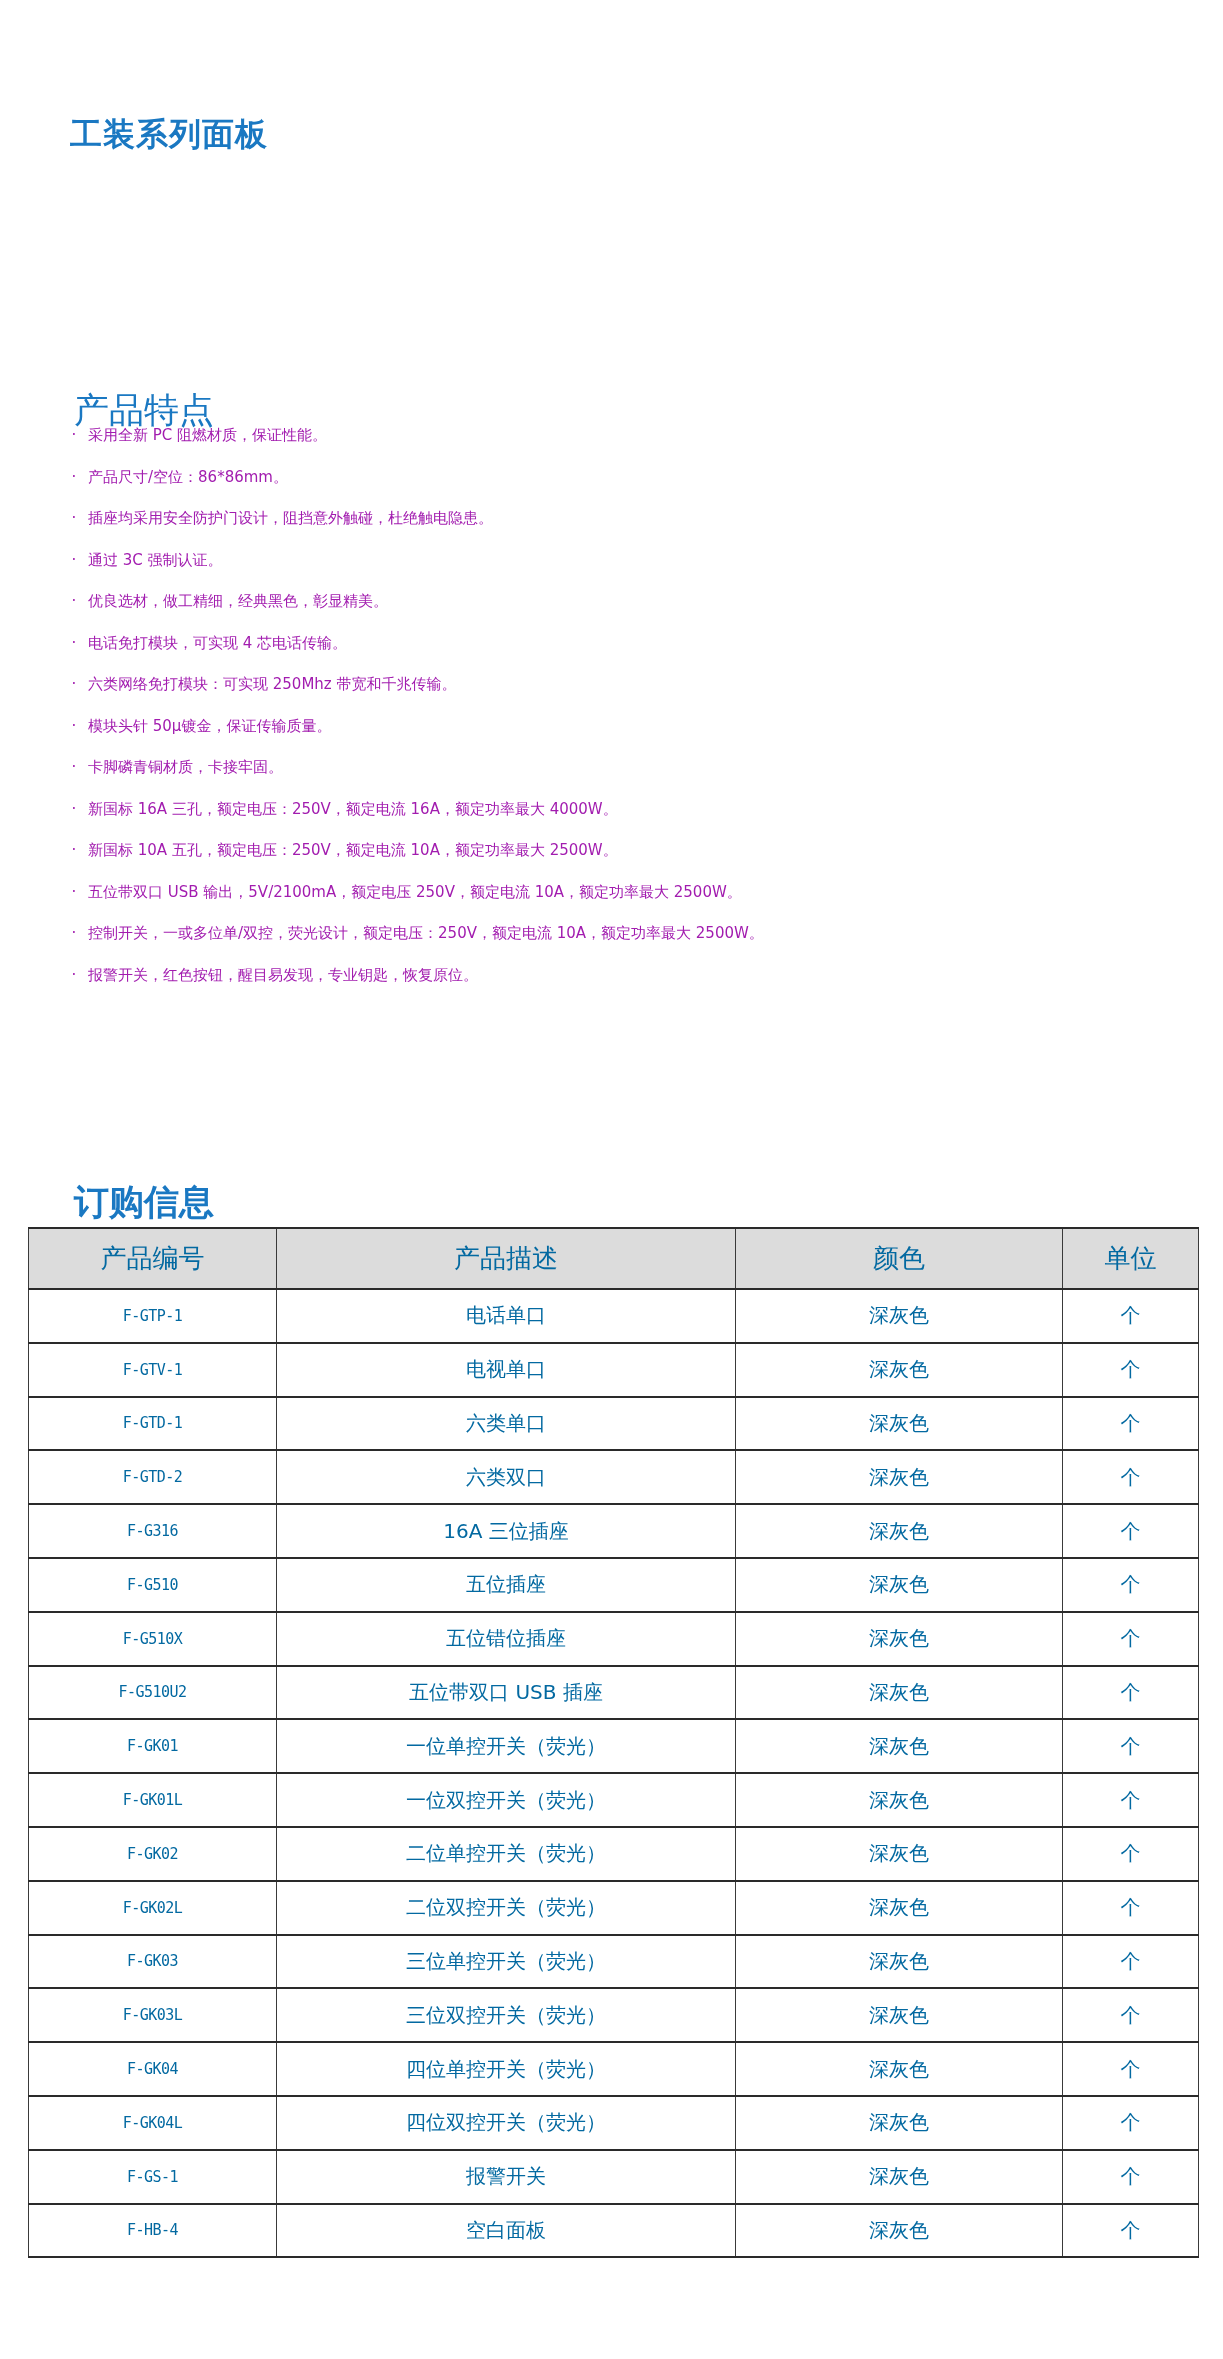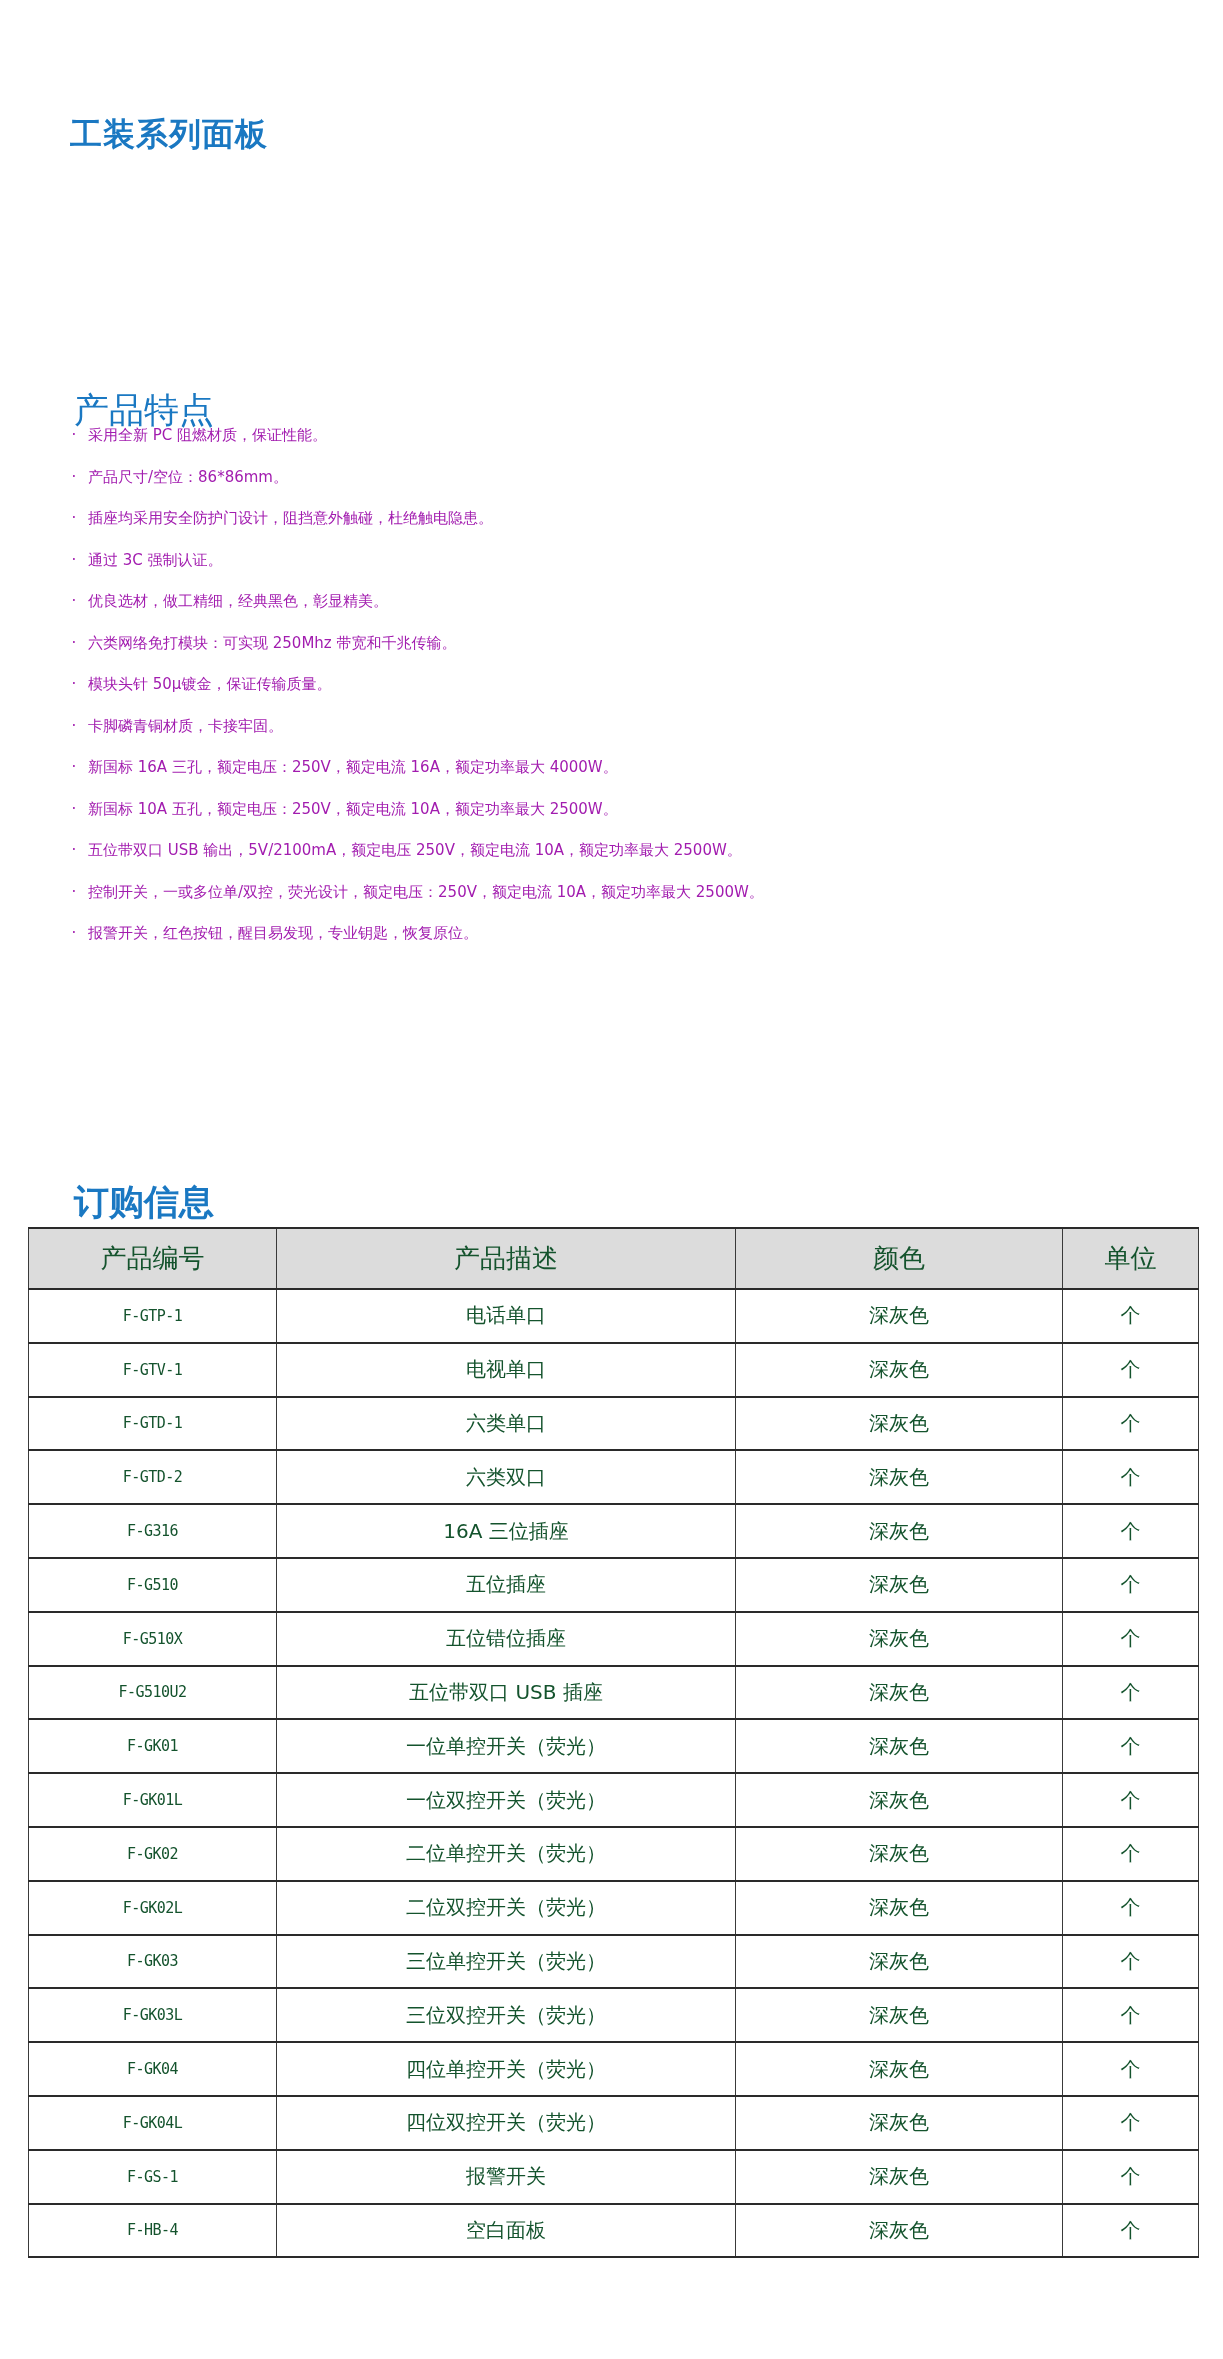--- a/index.html
+++ b/index.html
@@ -61,21 +61,21 @@
   }
 
   .order-table {
     position: absolute;
     left: 28px;
     top: 1227px;
     width: 1170px;
     border-collapse: collapse;
     table-layout: fixed;
     font-size: 20px;
-    color: #14532d;
+    color: #0369a1;
   }
   .order-table col.c1 { width: 248px; }
   .order-table col.c2 { width: 459px; }
   .order-table col.c3 { width: 327px; }
   .order-table col.c4 { width: 136px; }
   .order-table th {
     background: #dcdcdc;
     height: 59px;
     font-weight: normal;
     font-size: 26px;
@@ -106,20 +106,21 @@
 <h1 class="page-title">工装系列面板</h1>
 
 <h2 class="section-heading" id="features-heading">产品特点</h2>
 
 <ul class="features" id="features-list">
     <li><span class="bullet">·</span><span>采用全新 PC 阻燃材质，保证性能。</span></li>
     <li><span class="bullet">·</span><span>产品尺寸/空位：86*86mm。</span></li>
     <li><span class="bullet">·</span><span>插座均采用安全防护门设计，阻挡意外触碰，杜绝触电隐患。</span></li>
     <li><span class="bullet">·</span><span>通过 3C 强制认证。</span></li>
     <li><span class="bullet">·</span><span>优良选材，做工精细，经典黑色，彰显精美。</span></li>
+    <li><span class="bullet">·</span><span>电话免打模块，可实现 4 芯电话传输。</span></li>
     <li><span class="bullet">·</span><span>六类网络免打模块：可实现 250Mhz 带宽和千兆传输。</span></li>
     <li><span class="bullet">·</span><span>模块头针 50μ镀金，保证传输质量。</span></li>
     <li><span class="bullet">·</span><span>卡脚磷青铜材质，卡接牢固。</span></li>
     <li><span class="bullet">·</span><span>新国标 16A 三孔，额定电压：250V，额定电流 16A，额定功率最大 4000W。</span></li>
     <li><span class="bullet">·</span><span>新国标 10A 五孔，额定电压：250V，额定电流 10A，额定功率最大 2500W。</span></li>
     <li><span class="bullet">·</span><span>五位带双口 USB 输出，5V/2100mA，额定电压 250V，额定电流 10A，额定功率最大 2500W。</span></li>
     <li><span class="bullet">·</span><span>控制开关，一或多位单/双控，荧光设计，额定电压：250V，额定电流 10A，额定功率最大 2500W。</span></li>
     <li><span class="bullet">·</span><span>报警开关，红色按钮，醒目易发现，专业钥匙，恢复原位。</span></li>
   </ul>
 

